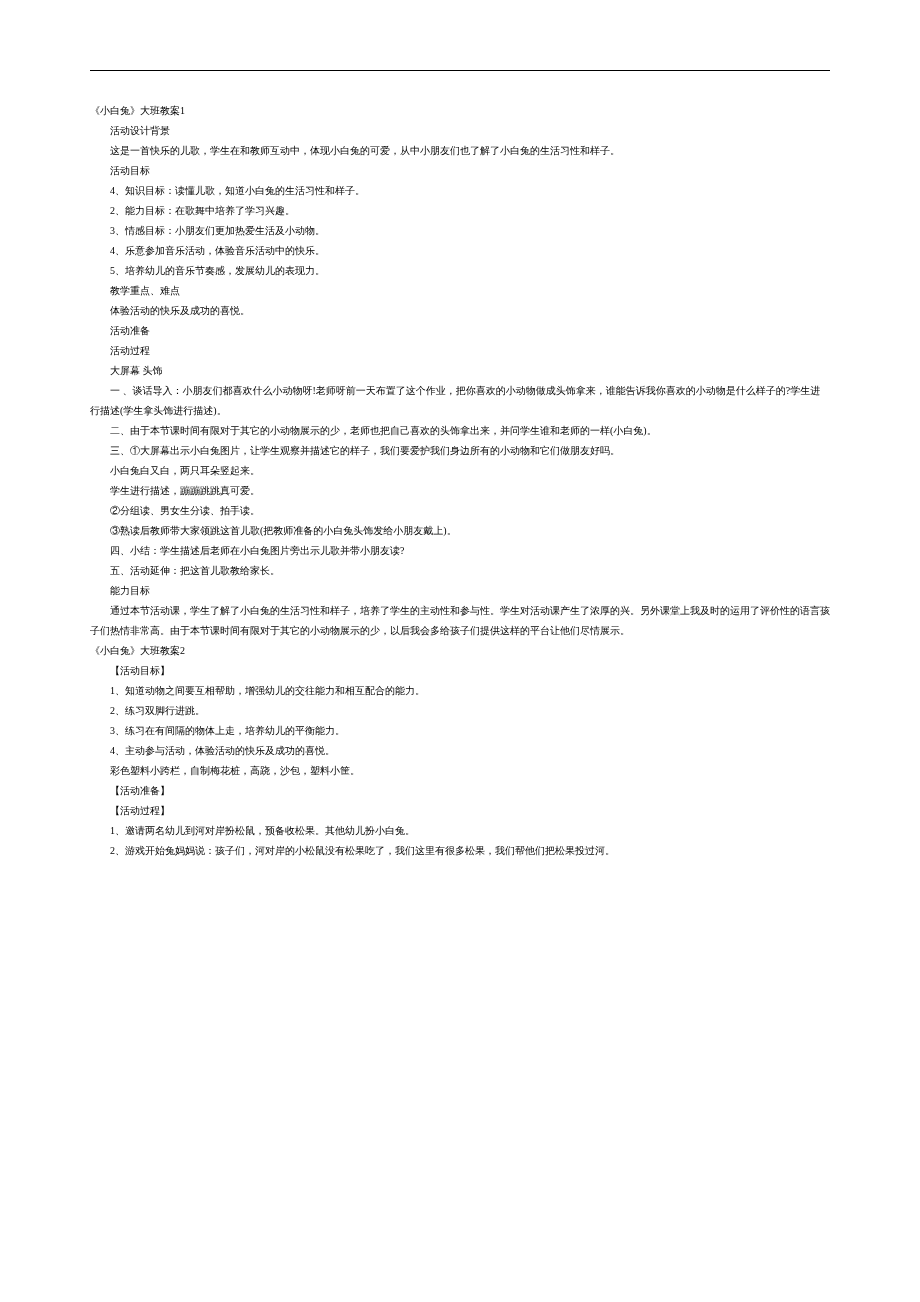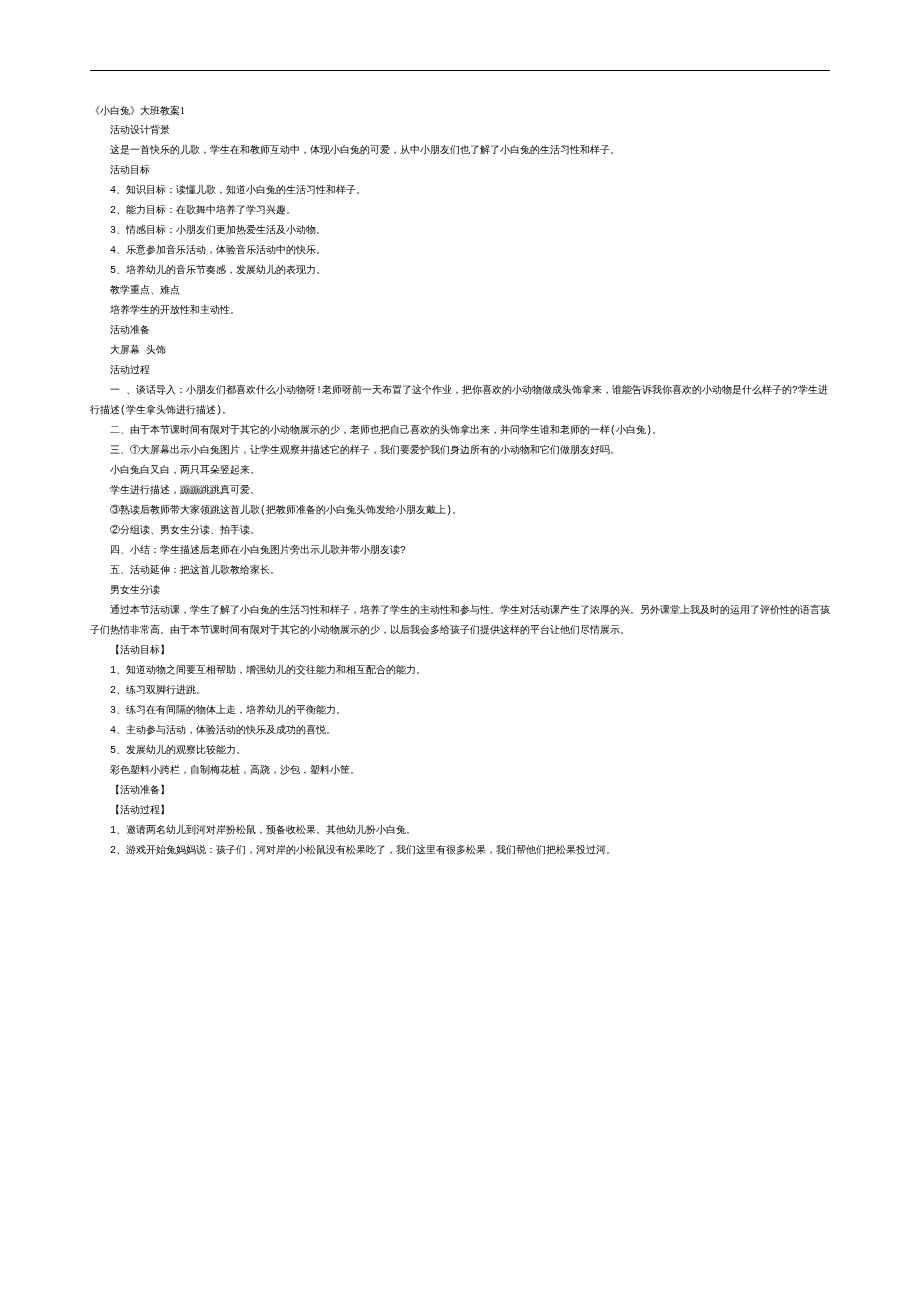--- a/index.html
+++ b/index.html
@@ -21,59 +21,58 @@
     font-size: 10px;
     line-height: 2.0;
     color: #000;
     margin: 0;
   }
   .section-title {
     text-indent: 0;
   }
   .indent {
     text-indent: 2em;
-    font-family: Liberation Mono, monospace;
   }
 </style>
 </head>
 <body>
 
 <div class="page">
   <hr class="hr-top">
   <div id="content">
       <p class="line section-title">《小白兔》大班教案1</p>
       <p class="line indent">活动设计背景</p>
       <p class="line indent">这是一首快乐的儿歌，学生在和教师互动中，体现小白兔的可爱，从中小朋友们也了解了小白兔的生活习性和样子。</p>
       <p class="line indent">活动目标</p>
       <p class="line indent">4、知识目标：读懂儿歌，知道小白兔的生活习性和样子。</p>
       <p class="line indent">2、能力目标：在歌舞中培养了学习兴趣。</p>
       <p class="line indent">3、情感目标：小朋友们更加热爱生活及小动物。</p>
       <p class="line indent">4、乐意参加音乐活动，体验音乐活动中的快乐。</p>
       <p class="line indent">5、培养幼儿的音乐节奏感，发展幼儿的表现力。</p>
       <p class="line indent">教学重点、难点</p>
-      <p class="line indent">培养学生的开放性和主动性。</p>
+      <p class="line indent">体验活动的快乐及成功的喜悦。</p>
       <p class="line indent">活动准备</p>
+      <p class="line indent">活动过程</p>
       <p class="line indent">大屏幕 头饰</p>
-      <p class="line indent">活动过程</p>
       <p class="line indent">一 、谈话导入：小朋友们都喜欢什么小动物呀!老师呀前一天布置了这个作业，把你喜欢的小动物做成头饰拿来，谁能告诉我你喜欢的小动物是什么样子的?学生进行描述(学生拿头饰进行描述)。</p>
       <p class="line indent">二、由于本节课时间有限对于其它的小动物展示的少，老师也把自己喜欢的头饰拿出来，并问学生谁和老师的一样(小白兔)。</p>
       <p class="line indent">三、①大屏幕出示小白兔图片，让学生观察并描述它的样子，我们要爱护我们身边所有的小动物和它们做朋友好吗。</p>
       <p class="line indent">小白兔白又白，两只耳朵竖起来。</p>
       <p class="line indent">学生进行描述，蹦蹦跳跳真可爱。</p>
+      <p class="line indent">②分组读、男女生分读、拍手读。</p>
       <p class="line indent">③熟读后教师带大家领跳这首儿歌(把教师准备的小白兔头饰发给小朋友戴上)。</p>
-      <p class="line indent">②分组读、男女生分读、拍手读。</p>
       <p class="line indent">四、小结：学生描述后老师在小白兔图片旁出示儿歌并带小朋友读?</p>
       <p class="line indent">五、活动延伸：把这首儿歌教给家长。</p>
-      <p class="line indent">男女生分读</p>
+      <p class="line indent">能力目标</p>
       <p class="line indent">通过本节活动课，学生了解了小白兔的生活习性和样子，培养了学生的主动性和参与性。学生对活动课产生了浓厚的兴。另外课堂上我及时的运用了评价性的语言孩子们热情非常高。由于本节课时间有限对于其它的小动物展示的少，以后我会多给孩子们提供这样的平台让他们尽情展示。</p>
+      <p class="line section-title">《小白兔》大班教案2</p>
       <p class="line indent">【活动目标】</p>
       <p class="line indent">1、知道动物之间要互相帮助，增强幼儿的交往能力和相互配合的能力。</p>
       <p class="line indent">2、练习双脚行进跳。</p>
       <p class="line indent">3、练习在有间隔的物体上走，培养幼儿的平衡能力。</p>
       <p class="line indent">4、主动参与活动，体验活动的快乐及成功的喜悦。</p>
-      <p class="line indent">5、发展幼儿的观察比较能力。</p>
       <p class="line indent">彩色塑料小跨栏，自制梅花桩，高跷，沙包，塑料小筐。</p>
       <p class="line indent">【活动准备】</p>
       <p class="line indent">【活动过程】</p>
       <p class="line indent">1、邀请两名幼儿到河对岸扮松鼠，预备收松果。其他幼儿扮小白兔。</p>
       <p class="line indent">2、游戏开始兔妈妈说：孩子们，河对岸的小松鼠没有松果吃了，我们这里有很多松果，我们帮他们把松果投过河。</p>
     </div>
 </div>
 
 </body></html>

